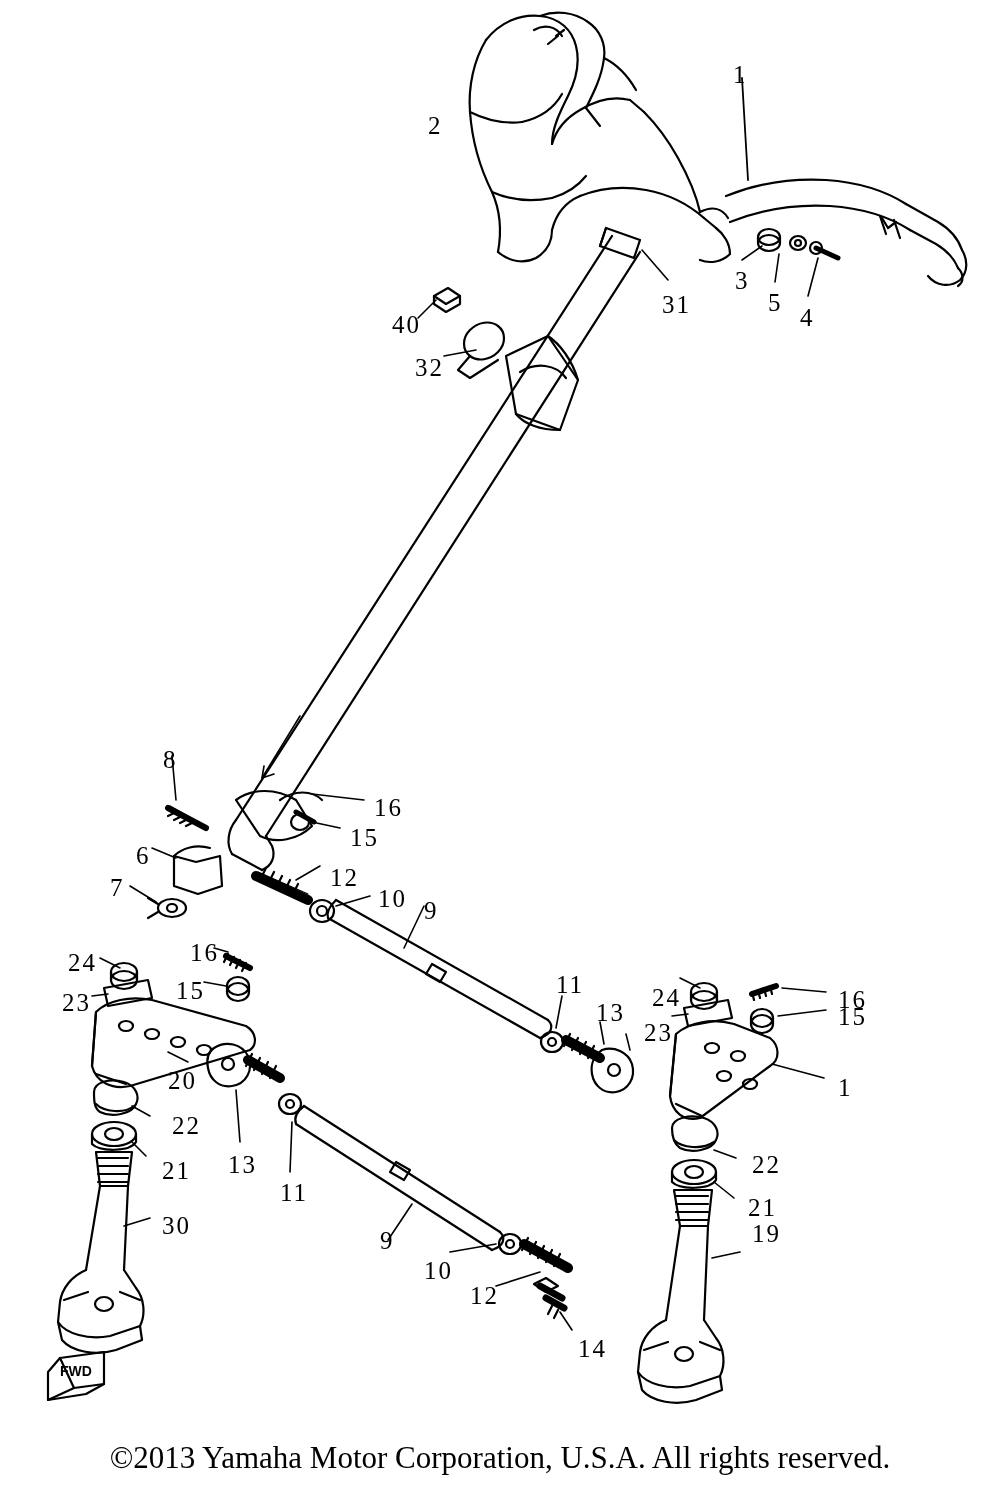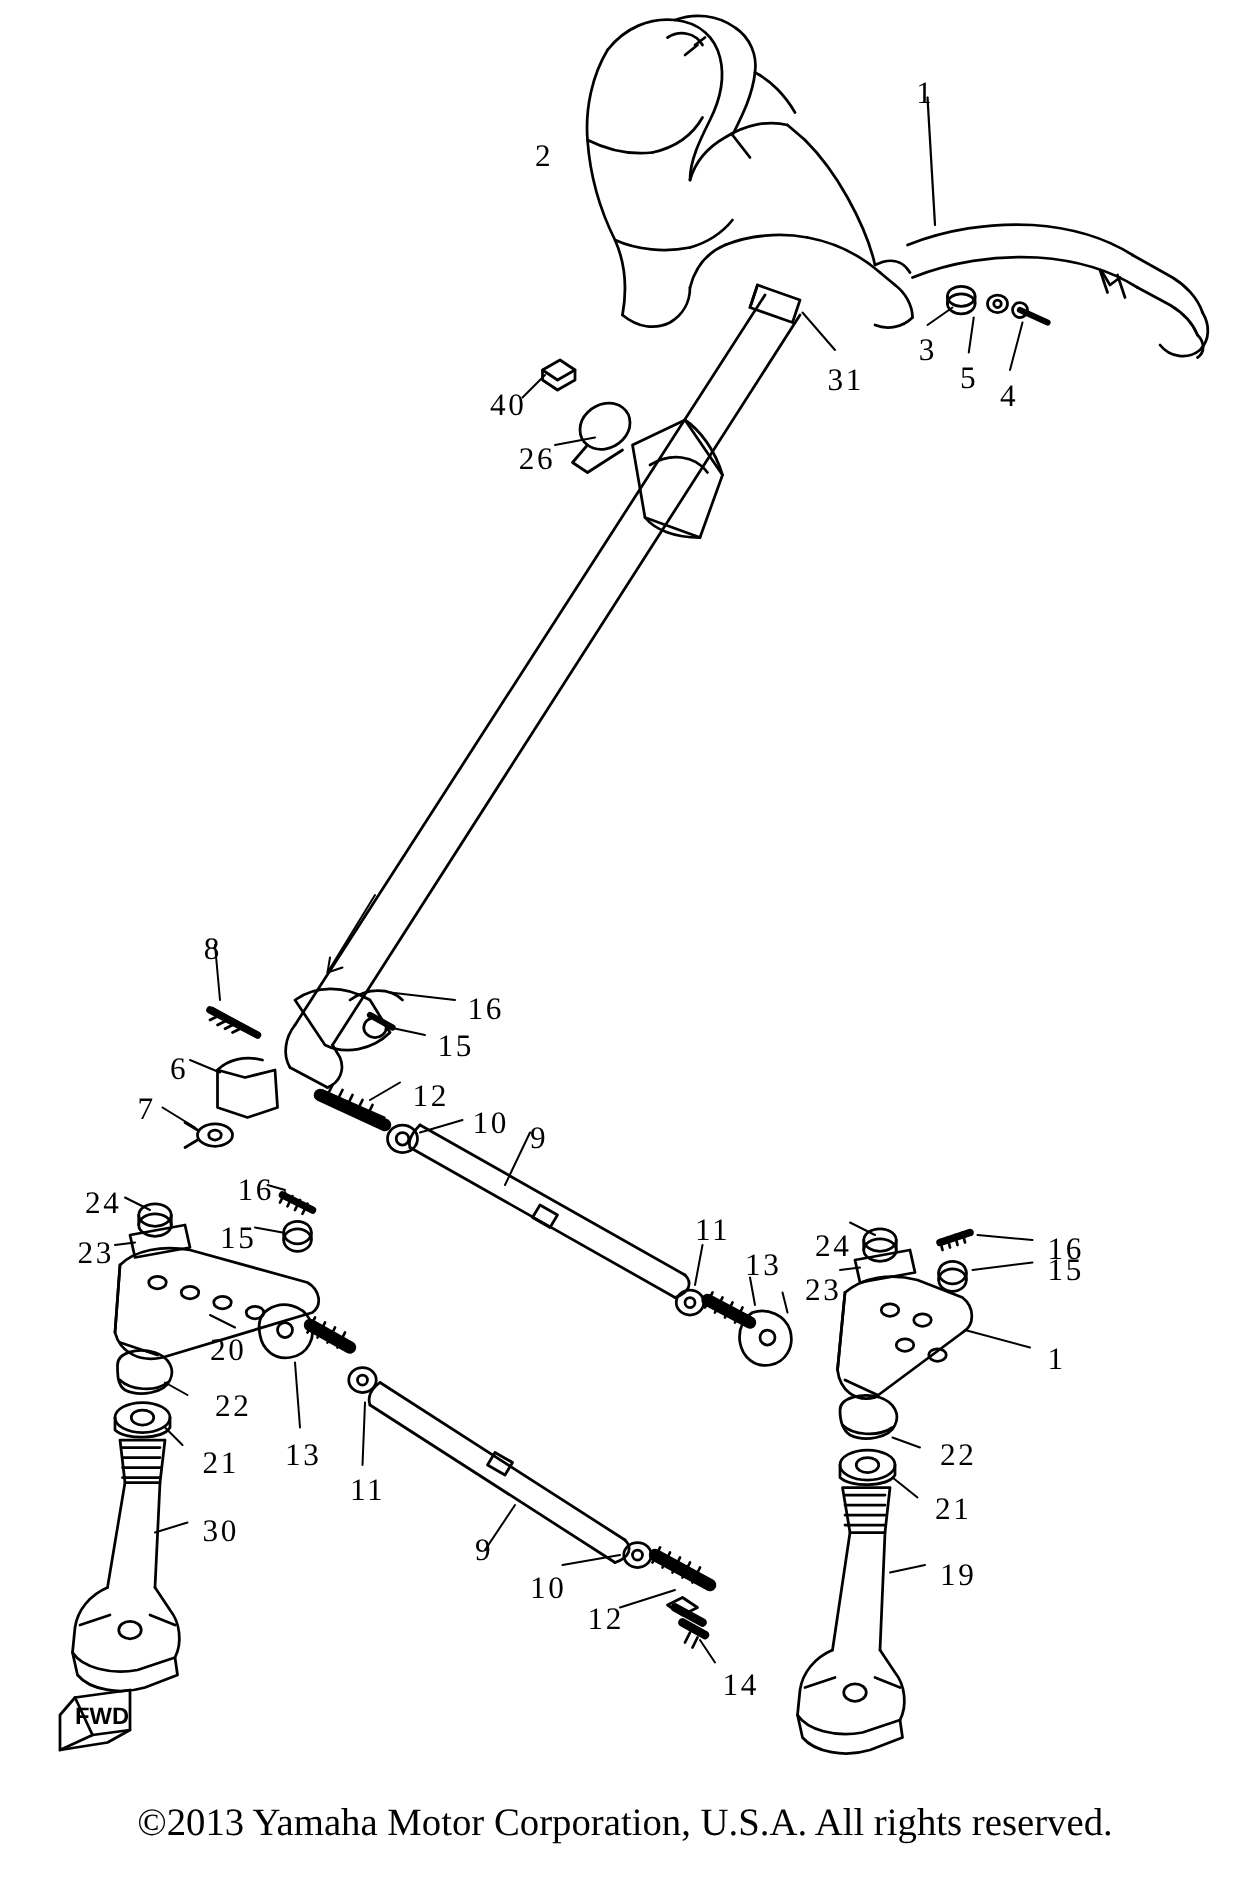--- a/index.html
+++ b/index.html
@@ -44,21 +44,21 @@
     width: 1000px;
     text-align: center;
     font-family: "Liberation Serif", serif;
     font-size: 31px;
     color: #000;
     white-space: nowrap;
   }
   .fwd-label {
     position: absolute;
     font-family: "Liberation Sans", sans-serif;
-    font-size: 19px;
+    font-size: 14px;
     font-weight: bold;
     letter-spacing: 0px;
   }
 </style>
 </head>
 <body>
 
 <div id="diagram-root">
 
   <svg id="diagram-svg" width="1000" height="1502" viewBox="0 0 1000 1502" xmlns="http://www.w3.org/2000/svg">
@@ -354,21 +354,21 @@
     </g>
   </svg>
 
   <div class="callout" style="left:733px;top:62px">1</div>
   <div class="callout" style="left:428px;top:113px">2</div>
   <div class="callout" style="left:735px;top:268px">3</div>
   <div class="callout" style="left:768px;top:290px">5</div>
   <div class="callout" style="left:800px;top:305px">4</div>
   <div class="callout" style="left:662px;top:292px">31</div>
   <div class="callout" style="left:392px;top:312px">40</div>
-  <div class="callout" style="left:415px;top:355px">26</div>
+  <div class="callout" style="left:415px;top:355px">32</div>
   <div class="callout" style="left:163px;top:747px">8</div>
   <div class="callout" style="left:374px;top:795px">16</div>
   <div class="callout" style="left:350px;top:825px">15</div>
   <div class="callout" style="left:136px;top:843px">6</div>
   <div class="callout" style="left:330px;top:865px">12</div>
   <div class="callout" style="left:110px;top:875px">7</div>
   <div class="callout" style="left:378px;top:886px">10</div>
   <div class="callout" style="left:424px;top:898px">9</div>
   <div class="callout" style="left:190px;top:940px">16</div>
   <div class="callout" style="left:68px;top:950px">24</div>
@@ -385,20 +385,20 @@
   <div class="callout" style="left:172px;top:1113px">22</div>
   <div class="callout" style="left:162px;top:1158px">21</div>
   <div class="callout" style="left:228px;top:1152px">13</div>
   <div class="callout" style="left:280px;top:1180px">11</div>
   <div class="callout" style="left:752px;top:1152px">22</div>
   <div class="callout" style="left:748px;top:1195px">21</div>
   <div class="callout" style="left:162px;top:1213px">30</div>
   <div class="callout" style="left:380px;top:1228px">9</div>
   <div class="callout" style="left:424px;top:1258px">10</div>
   <div class="callout" style="left:470px;top:1283px">12</div>
-  <div class="callout" style="left:752px;top:1248px">19</div>
+  <div class="callout" style="left:752px;top:1221px">19</div>
   <div class="callout" style="left:578px;top:1336px">14</div>
 
   <div class="fwd-label" style="left:60px;top:1363px">FWD</div>
 
   <div id="copyright">©2013 Yamaha Motor Corporation, U.S.A. All rights reserved.</div>
 
 </div>
 
 </body></html>

